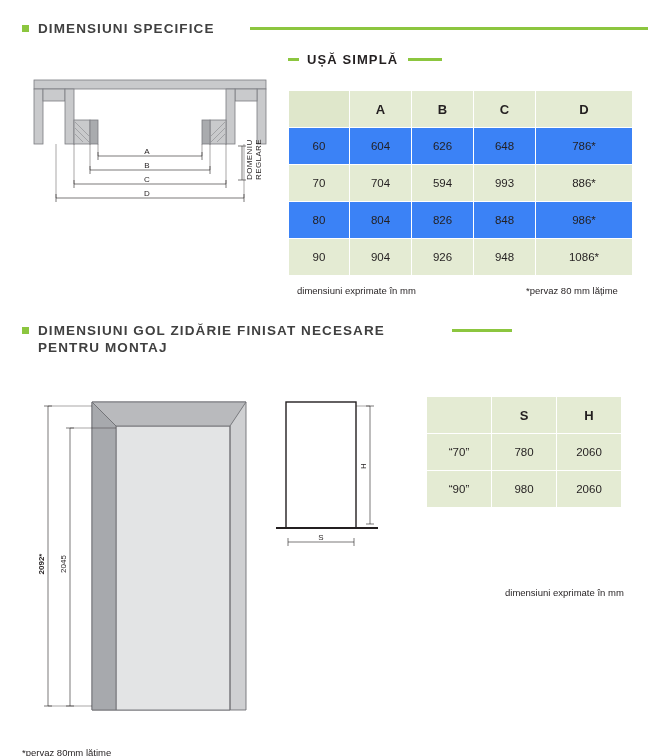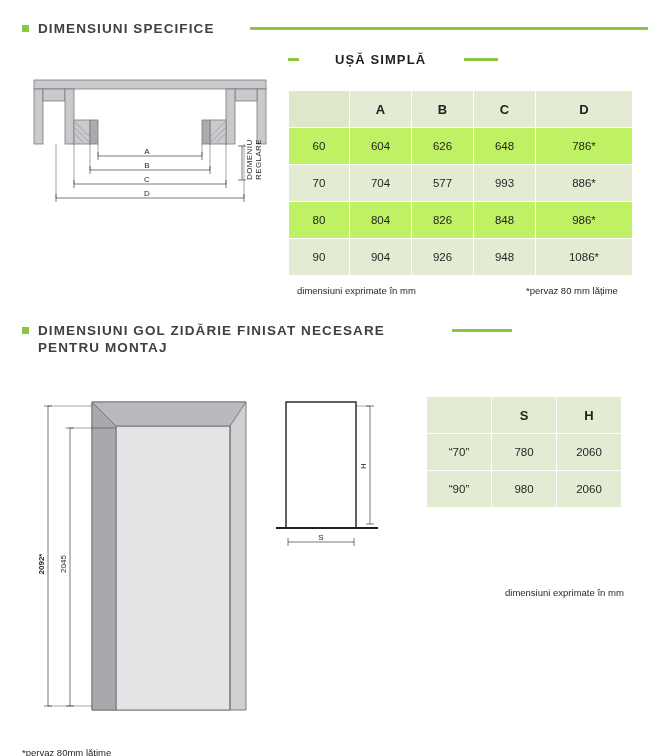--- a/index.html
+++ b/index.html
@@ -42,21 +42,20 @@
     position: absolute;
     height: 3px;
     background: #8cc63f;
   }
 
   
   .sub-head {
     position: absolute;
     display: flex;
     align-items: center;
-    gap: 28px;
   }
   .dash {
     width: 11px;
     height: 3px;
     background: #8cc63f;
     margin-right: 8px;
   }
   .sub-title {
     font-size: 13px;
     font-weight: bold;
@@ -78,21 +77,21 @@
   table td, table th {
     border: 1px solid #ffffff;
     text-align: center;
     font-weight: normal;
     color: #231f20;
   }
   .t1 { left: 288px; top: 90px; }
   .t1 td, .t1 th {
     width: 59px;
     height: 34px;
-    background: #bef264;
+    background: #3b82f6;
   }
   .t1 th {
     font-weight: bold;
     font-size: 13px;
     background: #e4ebd3;
   }
   .t1 td.first, .t1 th.first { width: 58px; }
   .t1 td.last, .t1 th.last { width: 94px; }
   .t1 tr.odd td { background: #e4ebd3; }
   .t1 tr.corner th.first { background: #dfe7cb; }
@@ -227,21 +226,21 @@
   <tr>
     <td class="first">60</td>
     <td>604</td>
     <td>626</td>
     <td>648</td>
     <td class="last">786*</td>
   </tr>
   <tr class="odd">
     <td class="first">70</td>
     <td>704</td>
-    <td>577</td>
+    <td>594</td>
     <td>993</td>
     <td class="last">886*</td>
   </tr>
   <tr>
     <td class="first">80</td>
     <td>804</td>
     <td>826</td>
     <td>848</td>
     <td class="last">986*</td>
   </tr>

